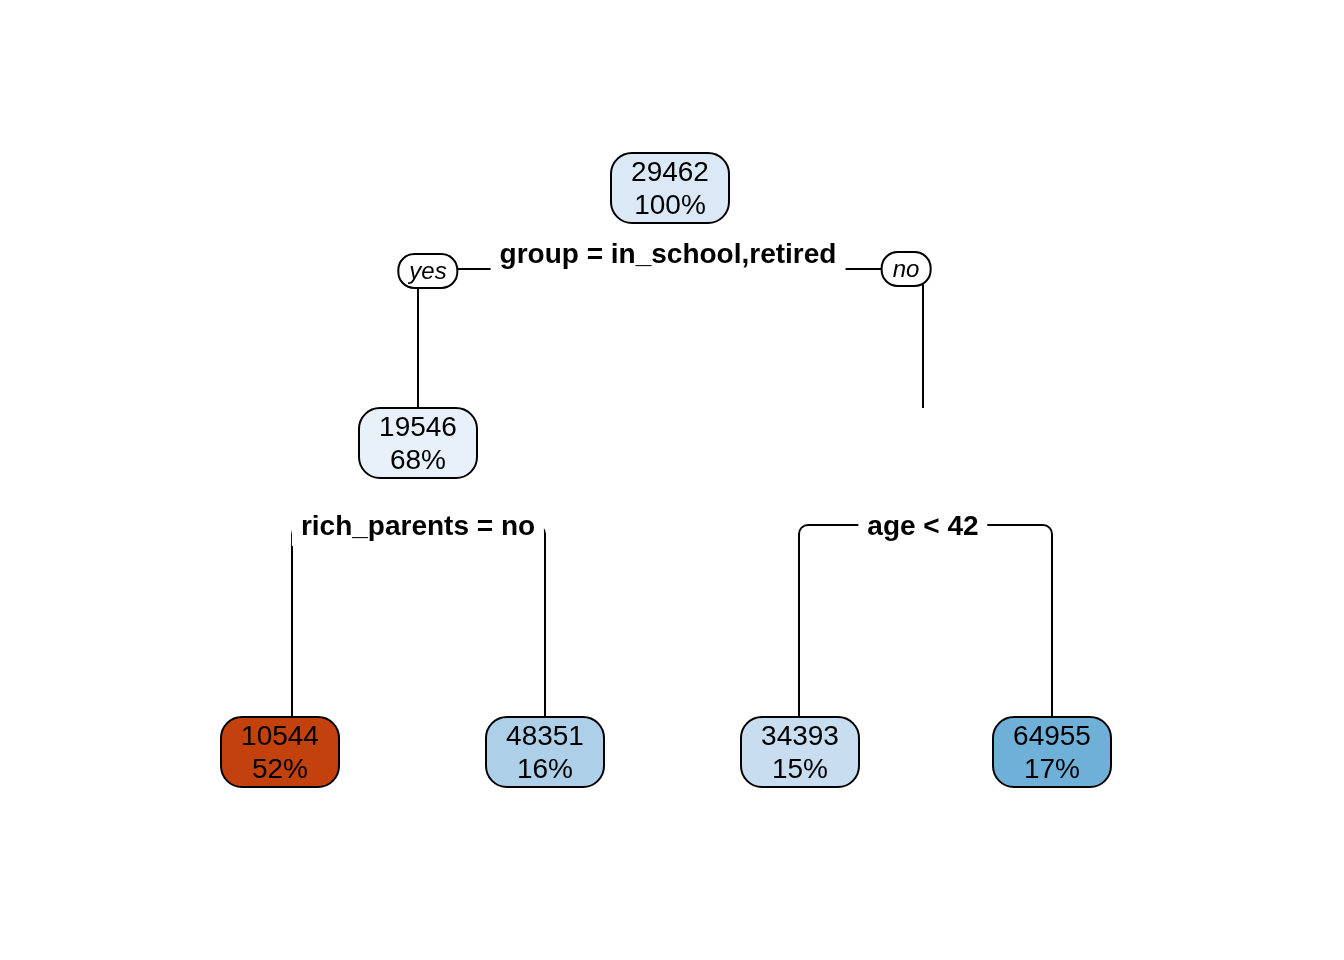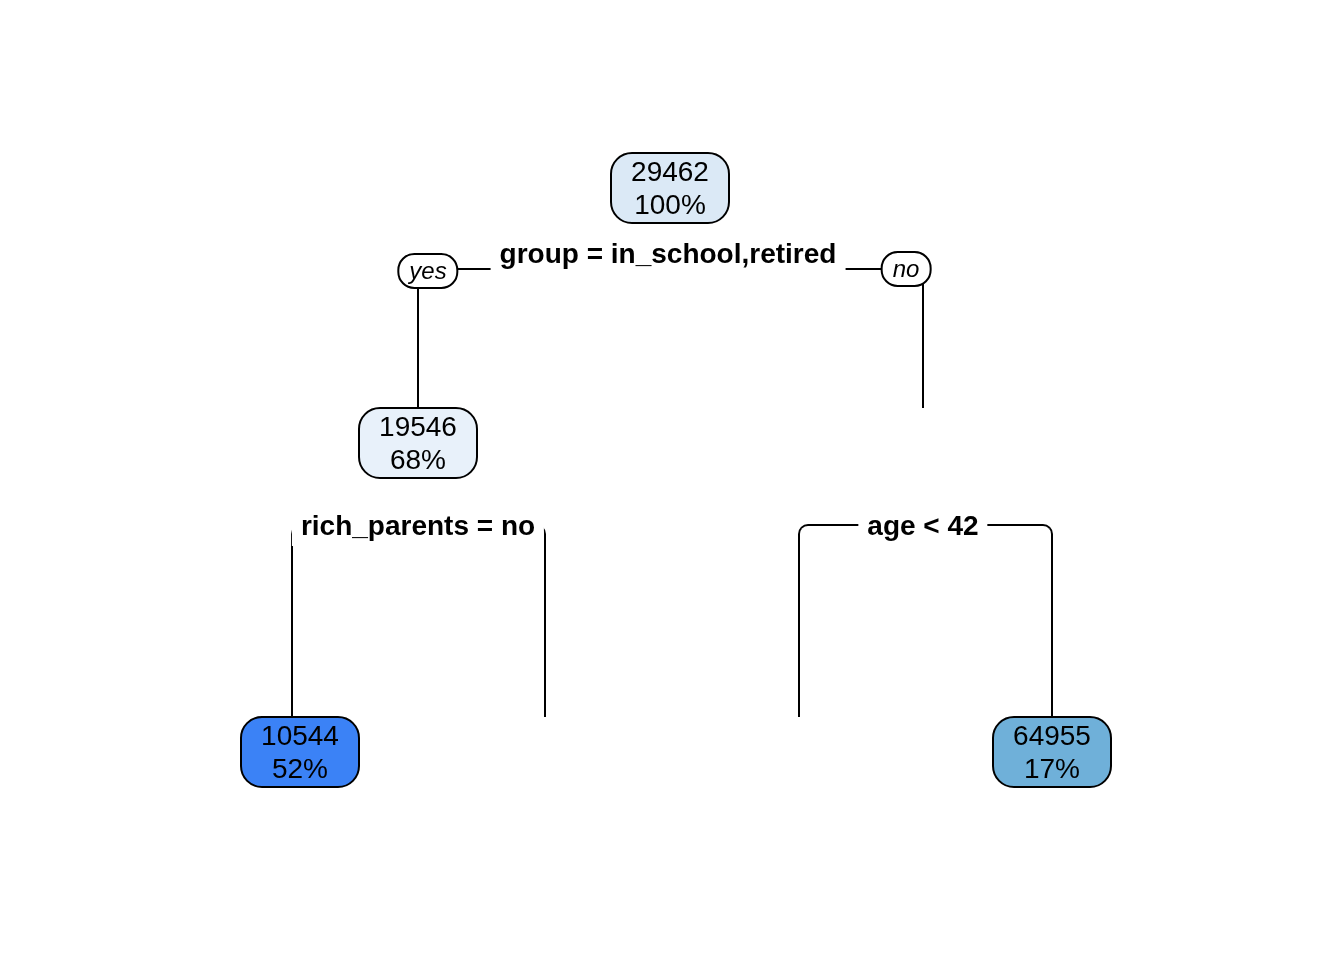--- a/index.html
+++ b/index.html
@@ -90,25 +90,33 @@
     <span>29462</span>
     <span>100%</span>
   </div>
 
   <div class="node" style="left: 358px; top: 407px; background-color: rgb(232, 241, 250);">
     <span>19546</span>
     <span>68%</span>
   </div>
 
 
-  <div class="node" style="left: 240px; top: 716px; background-color: #3b82f6; text-align: right;">
+  <div class="node" style="left: 220px; top: 716px; background-color: #c2410c; text-align: right;">
     <span>10544</span>
     <span>52%</span>
   </div>
 
+  <div class="node" style="left: 485px; top: 716px; background-color: rgb(174, 207, 232);">
+    <span>48351</span>
+    <span>16%</span>
+  </div>
 
+  <div class="node" style="left: 740px; top: 716px; background-color: rgb(200, 221, 240);">
+    <span>34393</span>
+    <span>15%</span>
+  </div>
 
   <div class="node" style="left: 992px; top: 716px; background-color: rgb(111, 176, 217);">
     <span>64955</span>
     <span>17%</span>
   </div>
 
 </div>
 
 </body></html>

